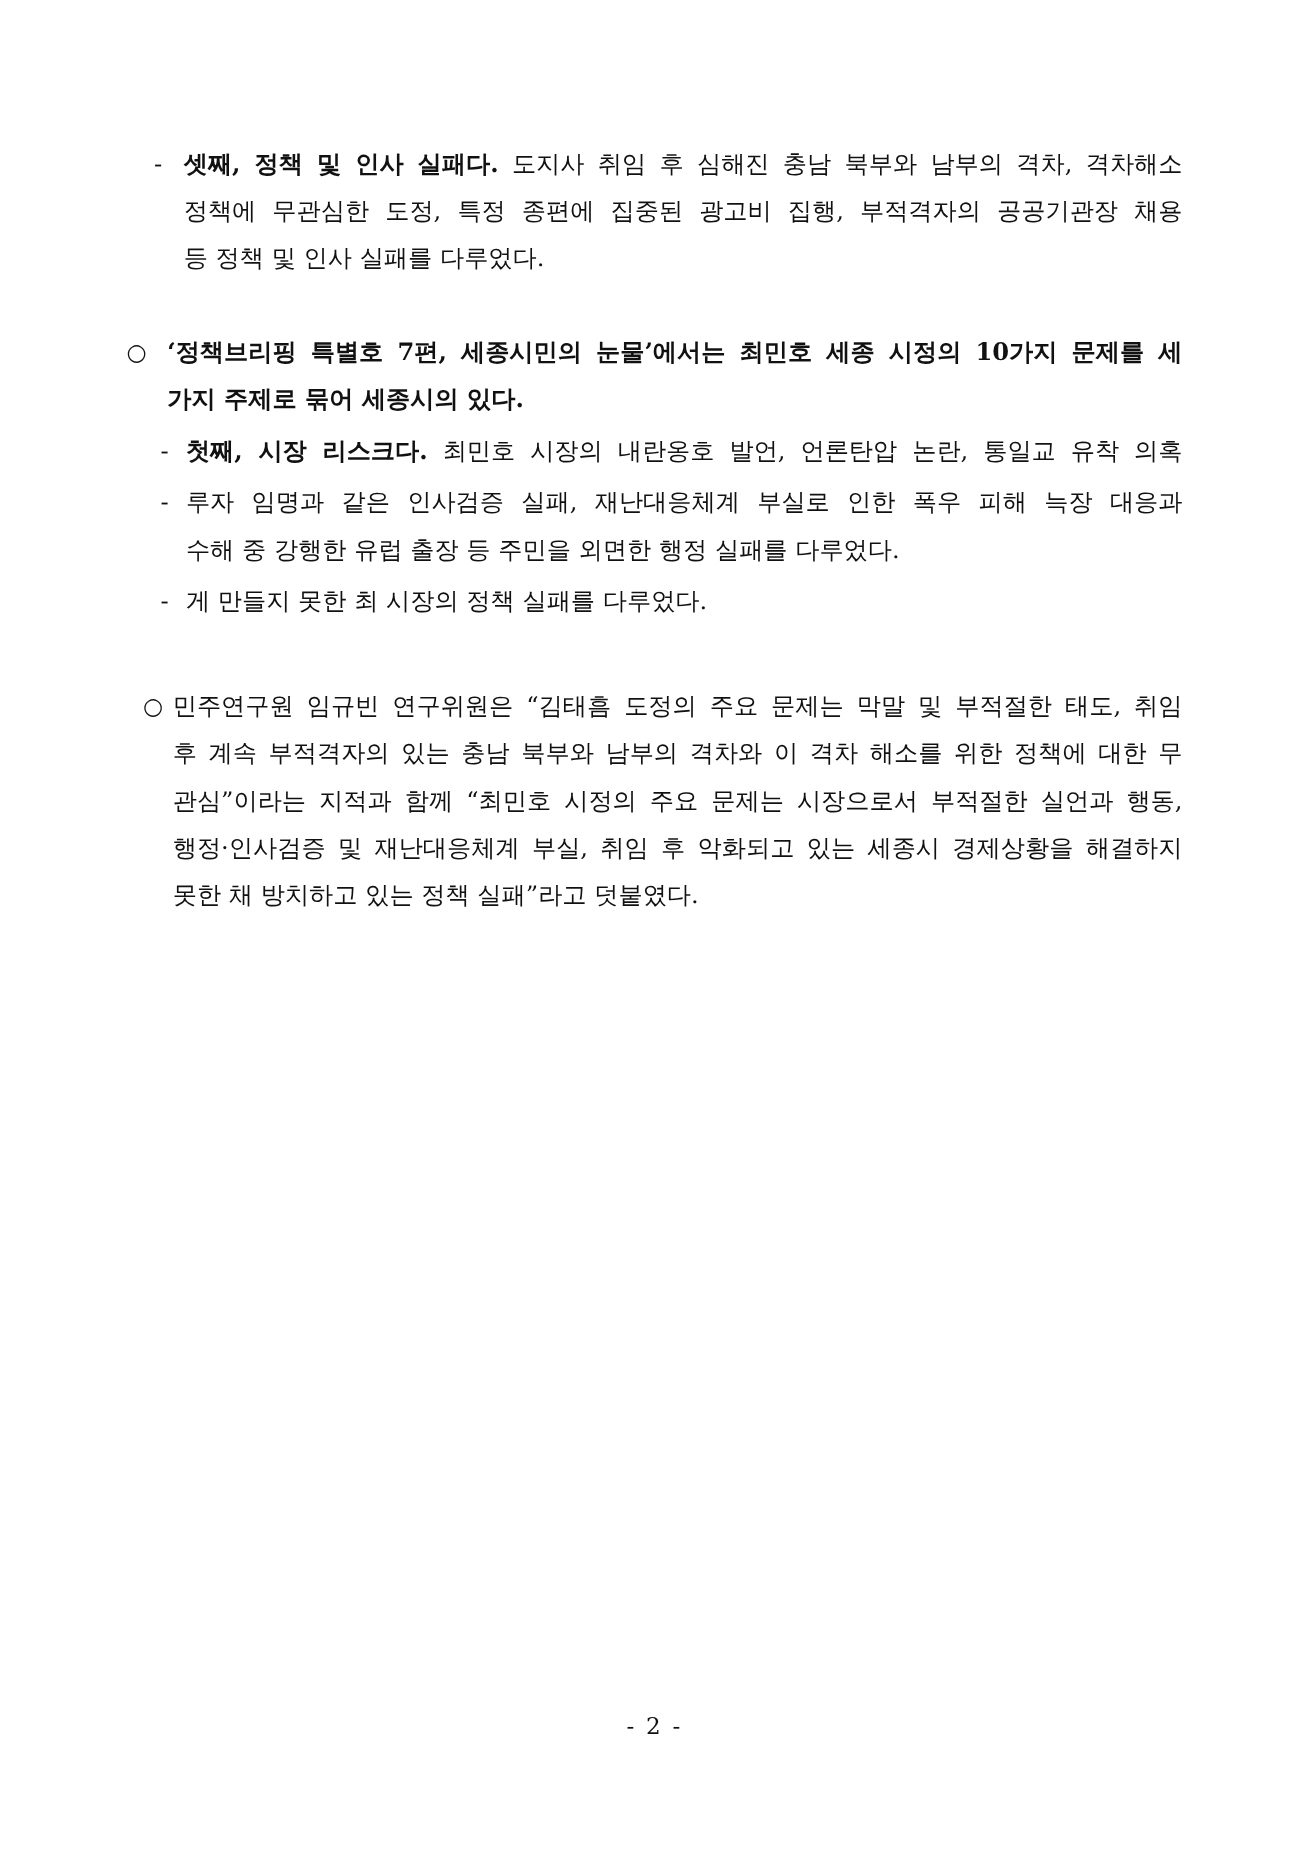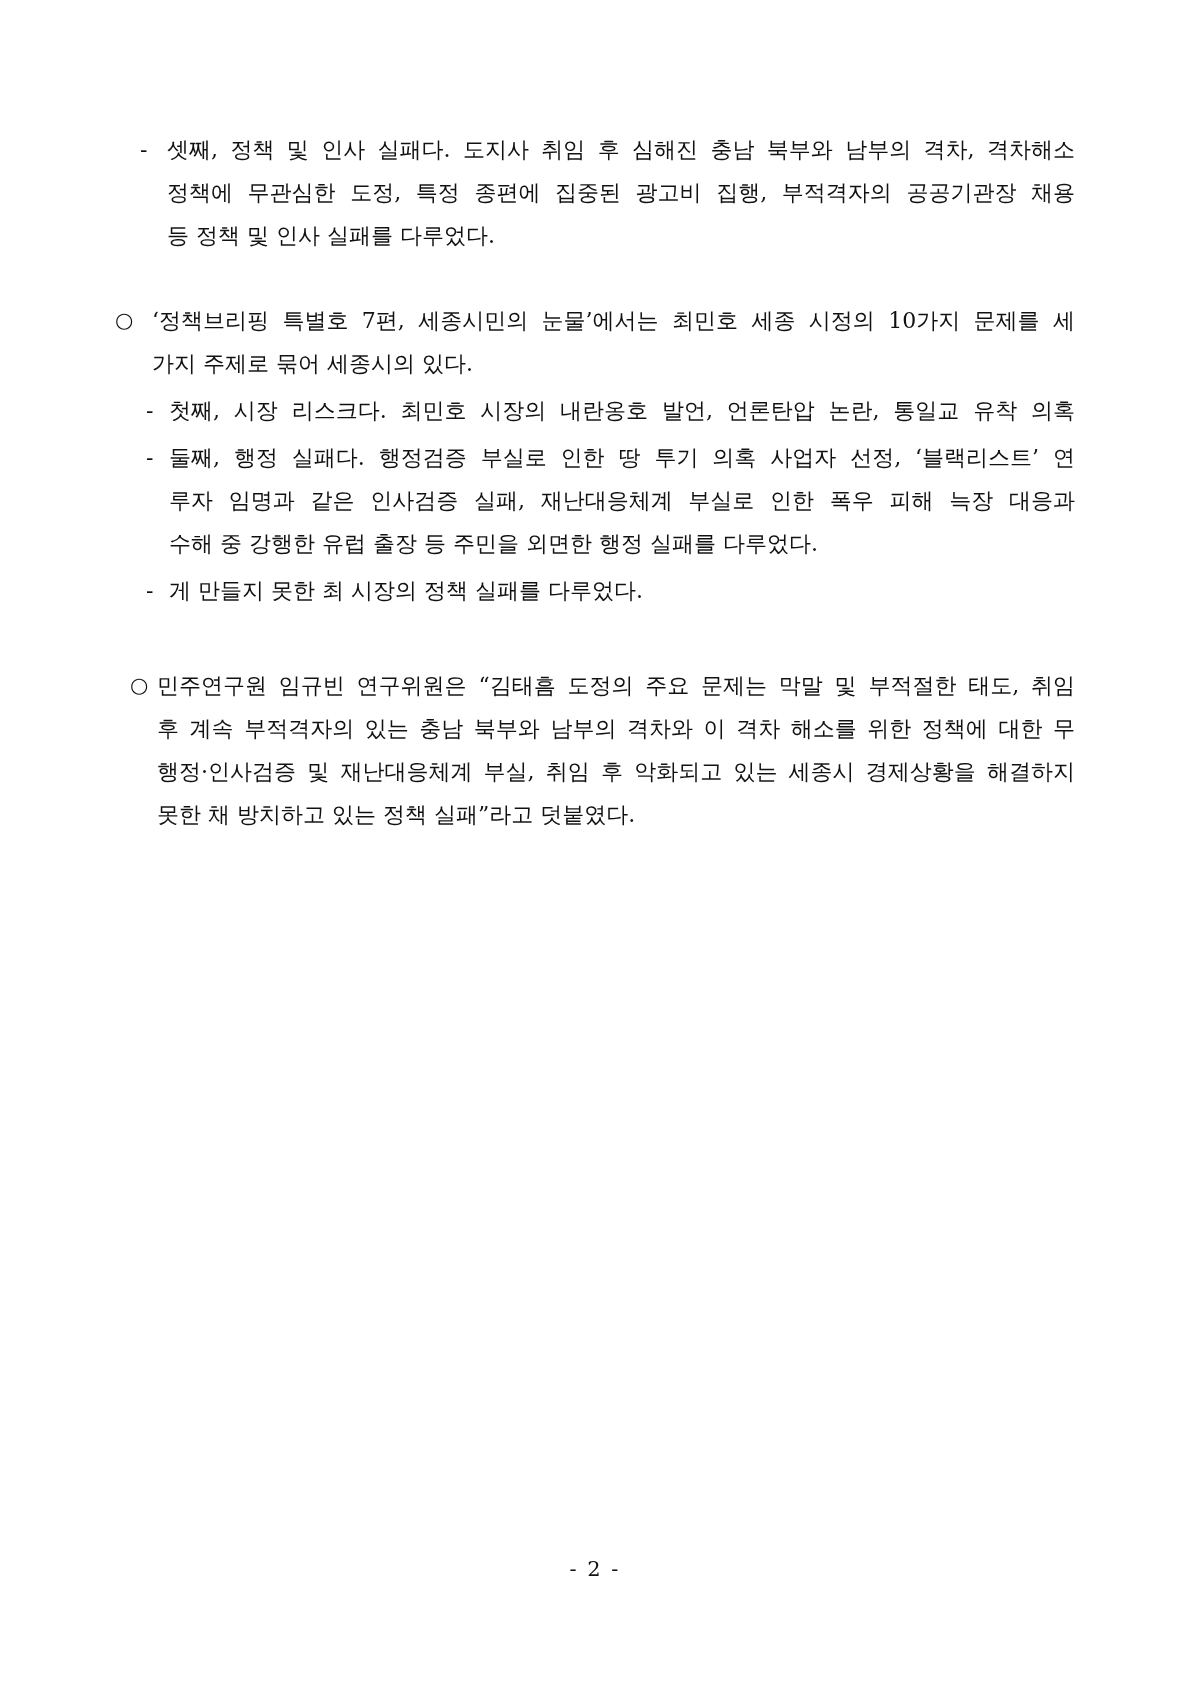--- a/index.html
+++ b/index.html
@@ -44,21 +44,21 @@
   .para .body { flex: 1 1 auto; min-width: 0; }
   .line {
     text-align: justify;
     text-align-last: justify;
     word-break: keep-all;
     white-space: normal;
   }
   .line.last {
     text-align-last: left;
   }
-  .line b { font-weight: normal; }
+  .line b { font-weight: bold; }
 
   
   .para.gap-small  { margin-top: 4px; }
   .para.gap-medium { margin-top: 42px; }
   .para.gap-large  { margin-top: 52px; }
 
   .page-number {
     position: absolute;
     left: 0;
     right: 0;
@@ -91,35 +91,35 @@
       </div>
       <div class="para type-dash level-2 gap-small">
         <span class="marker">-</span>
         <div class="body">
           <div class="line"><b>첫째, 시장 리스크다.</b><span> 최민호 시장의 내란옹호 발언, 언론탄압 논란, 통일교 유착 의혹</span></div>
         </div>
       </div>
       <div class="para type-dash level-2 gap-small">
         <span class="marker">-</span>
         <div class="body">
-          <div class="line"><b>둘째, 행정 실패다.</b><span> 행정검증 부실로 인한 땅 투기 의혹 사업자 선정, ‘블랙리스트’ 연</span></div>
           <div class="line"><span>루자 임명과 같은 인사검증 실패, 재난대응체계 부실로 인한 폭우 피해 늑장 대응과</span></div>
           <div class="line last"><span>수해 중 강행한 유럽 출장 등 주민을 외면한 행정 실패를 다루었다.</span></div>
         </div>
       </div>
       <div class="para type-dash level-2 gap-small">
         <span class="marker">-</span>
         <div class="body">
           <div class="line last"><span>게 만들지 못한 최 시장의 정책 실패를 다루었다.</span></div>
         </div>
       </div>
       <div class="para type-circle level-1 gap-large">
         <span class="marker">○</span>
         <div class="body">
           <div class="line"><span>민주연구원 임규빈 연구위원은 “김태흠 도정의 주요 문제는 막말 및 부적절한 태도, 취임</span></div>
           <div class="line"><span>후 계속 부적격자의 있는 충남 북부와 남부의 격차와 이 격차 해소를 위한 정책에 대한 무</span></div>
+          <div class="line"><span>관심”이라는 지적과 함께 “최민호 시정의 주요 문제는 시장으로서 부적절한 실언과 행동,</span></div>
           <div class="line"><span>행정·인사검증 및 재난대응체계 부실, 취임 후 악화되고 있는 세종시 경제상황을 해결하지</span></div>
           <div class="line last"><span>못한 채 방치하고 있는 정책 실패”라고 덧붙였다.</span></div>
         </div>
       </div>
     </div>
   <div class="page-number">- 2 -</div>
 </div>
 
 </body></html>

